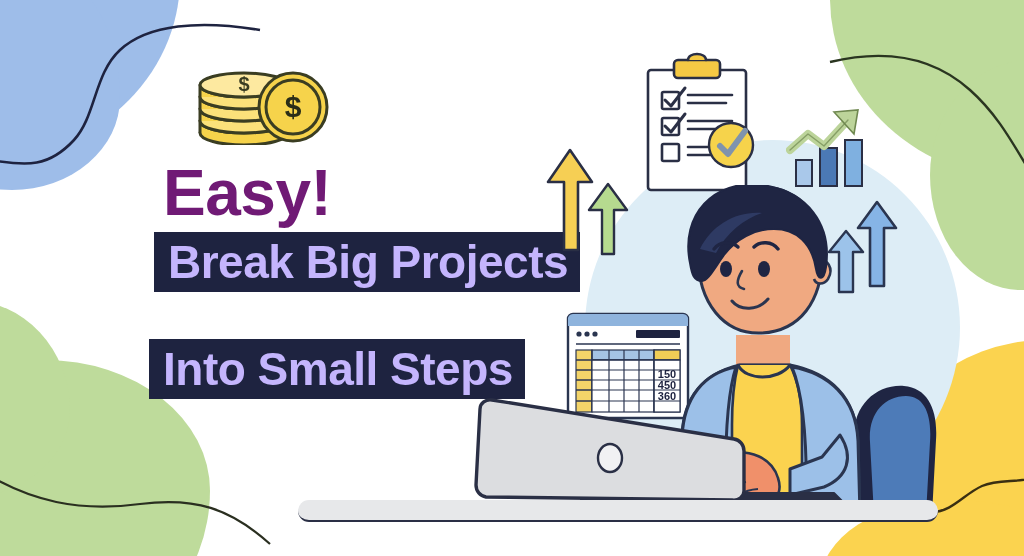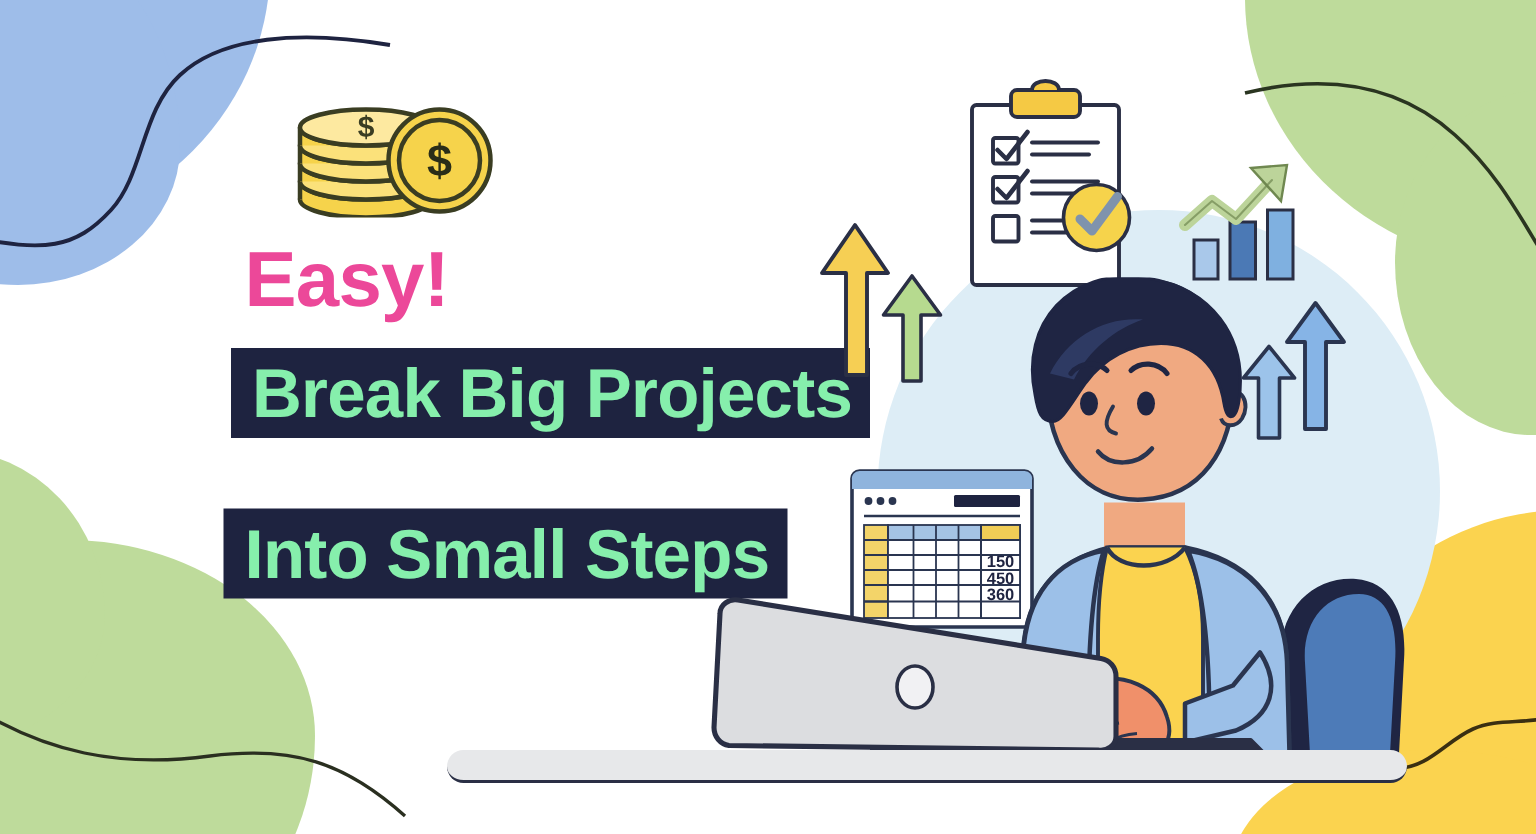--- a/index.html
+++ b/index.html
@@ -77,30 +77,30 @@
   }
 
   
   .squiggle { position:absolute; overflow:visible; }
 
   
   .headline { position:absolute; left:0; top:0; }
   .easy {
     position:absolute;
     left:163px; top:161px;
-    font-size:52px;
+    font-size:64px;
     font-weight:bold;
-    color:#ec4899;
+    color:#701a75;
     letter-spacing:-0.5px;
     line-height:1;
   }
   .band {
     position:absolute;
     background:#1e2340;
-    color:#86efac;
+    color:#c4b5fd;
     font-weight:bold;
     font-size:46px;
     letter-spacing:-0.5px;
     line-height:60px;
     padding:0 12px 0 14px;
     white-space:nowrap;
     height:60px;
   }
   .band1 { left:154px; top:232px; }
   .band2 { left:149px; top:302px;margin-top:37px; }

